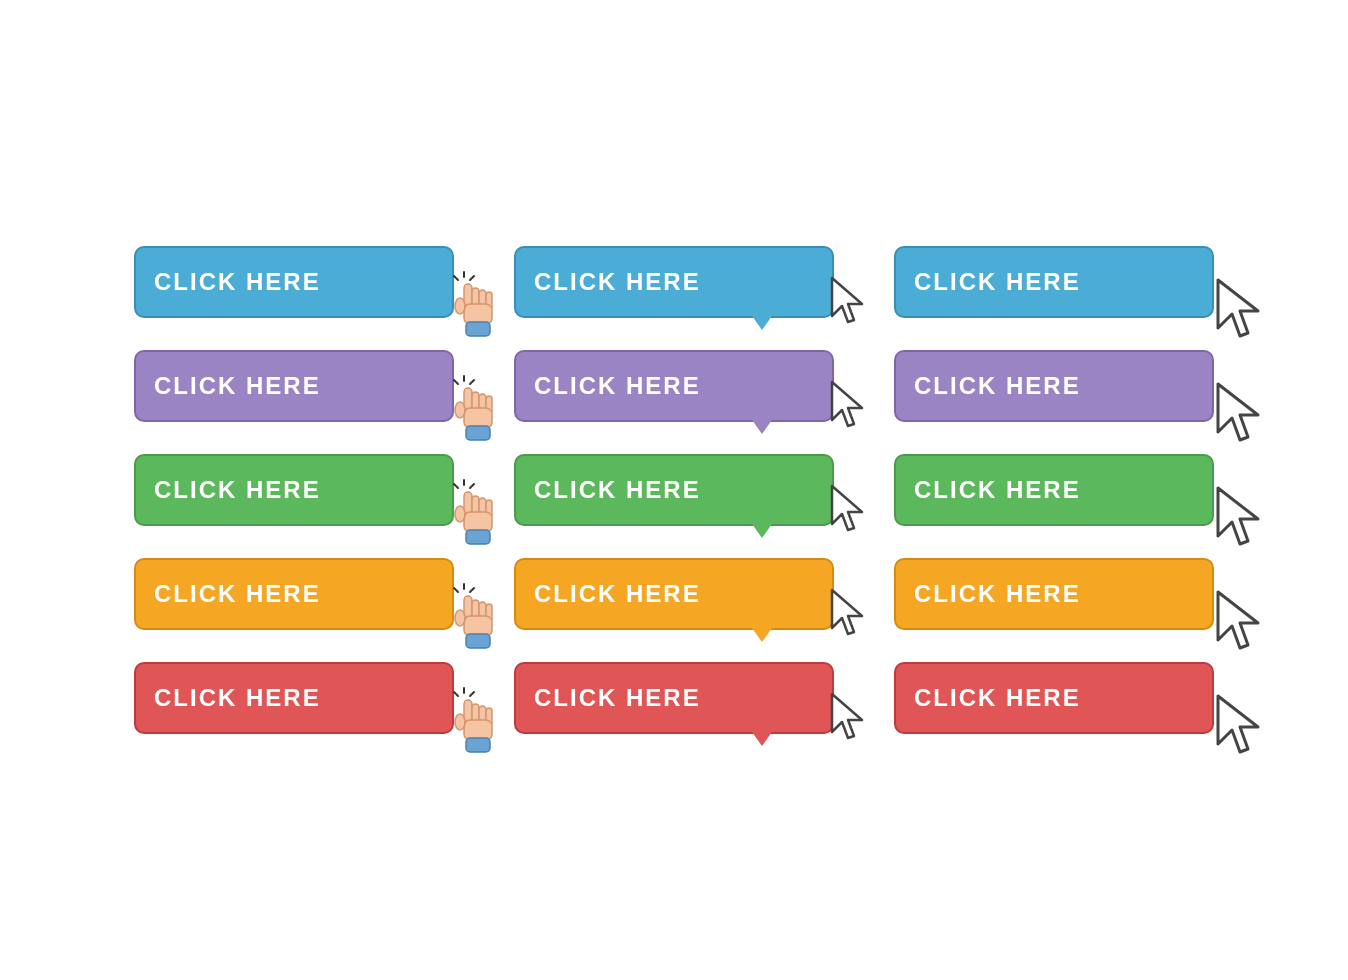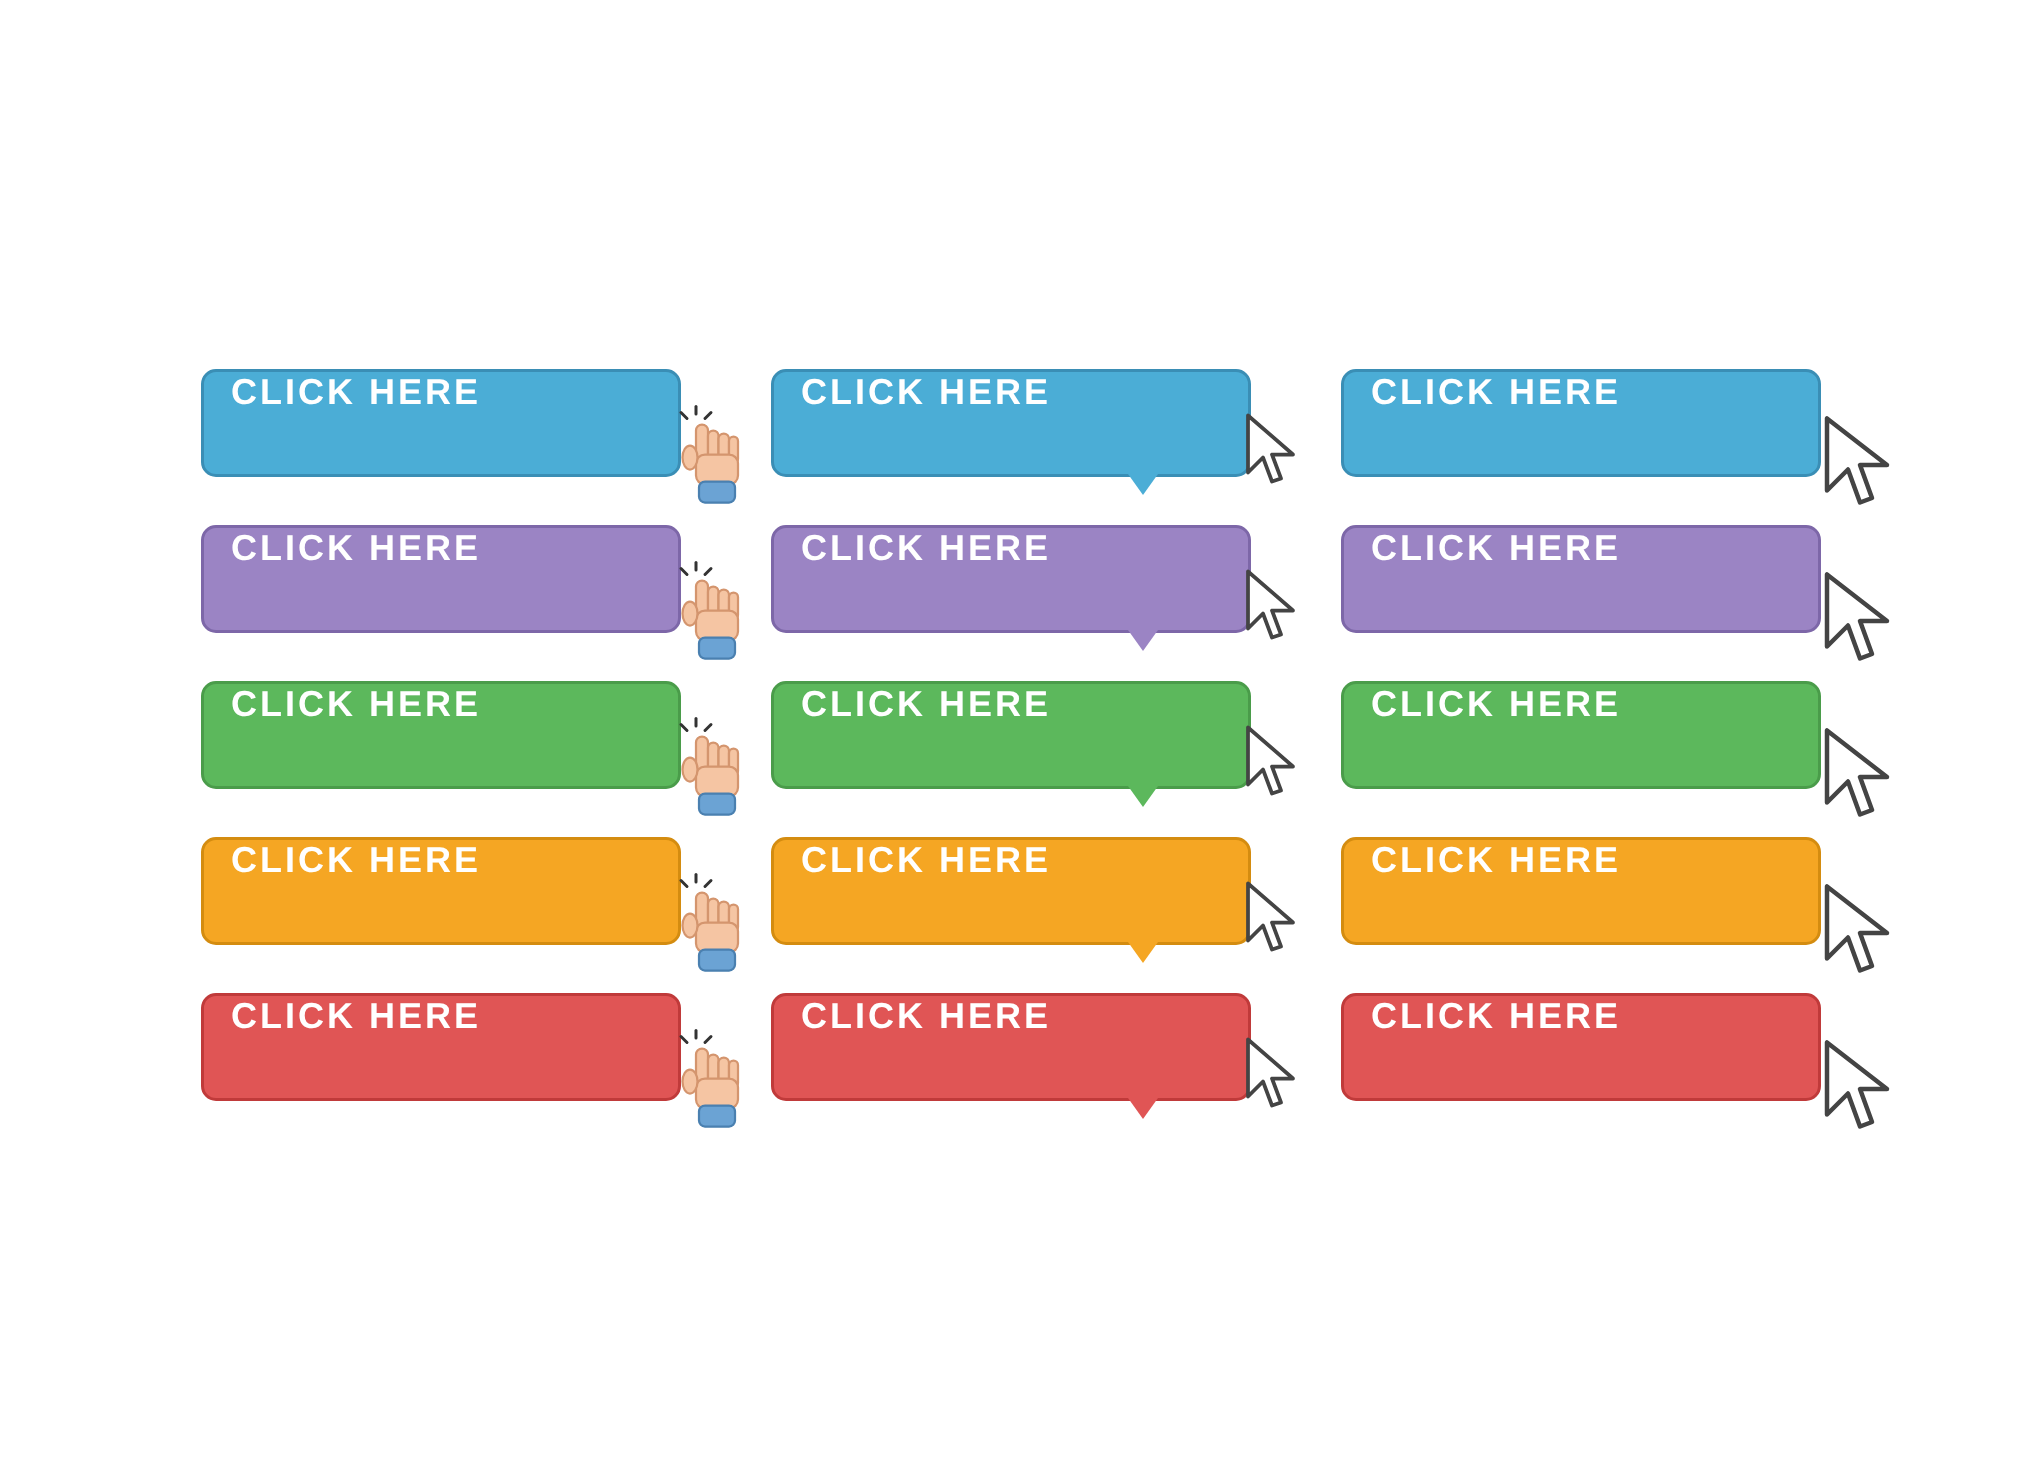--- a/index.html
+++ b/index.html
@@ -18,20 +18,21 @@
       gap: 32px 60px;
       padding: 40px;
     }
     .btn-group {
       display: flex;
       align-items: center;
       position: relative;
     }
     .btn {
       display: flex;
+      align-items: center;
       justify-content: space-between;
       padding: 0 18px;
       height: 72px;
       width: 320px;
       border-radius: 10px;
       border: 2.5px solid rgba(0,0,0,0.18);
       cursor: pointer;
       position: relative;
     }
     .btn-label {

